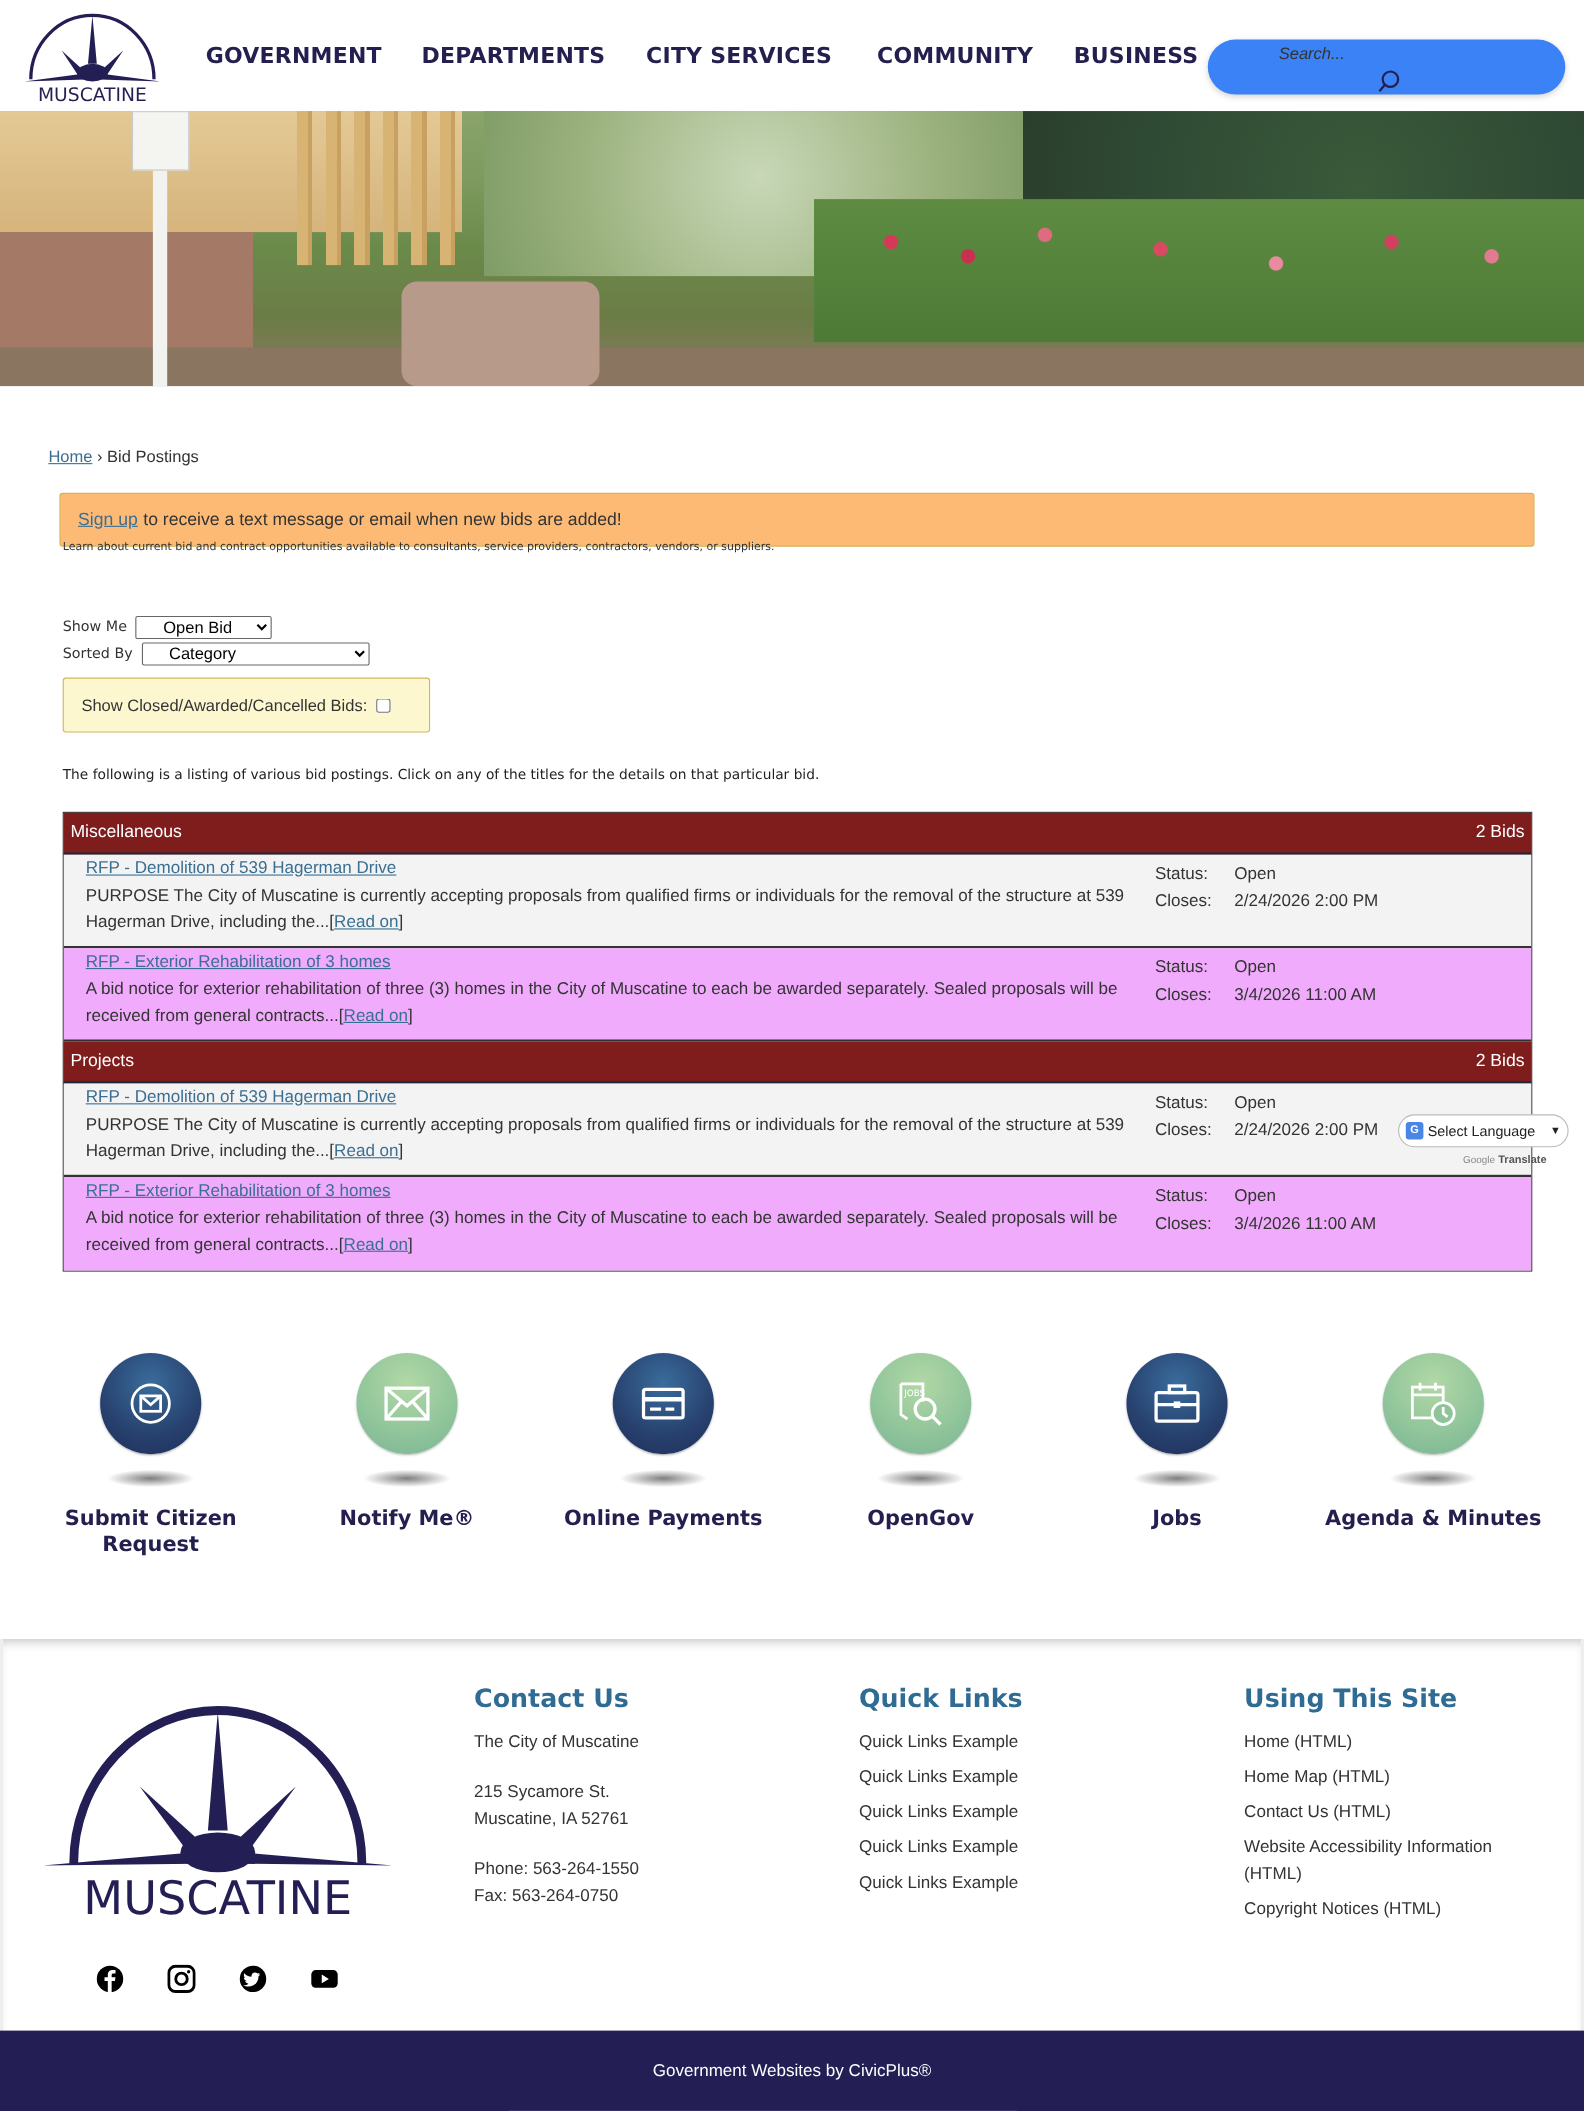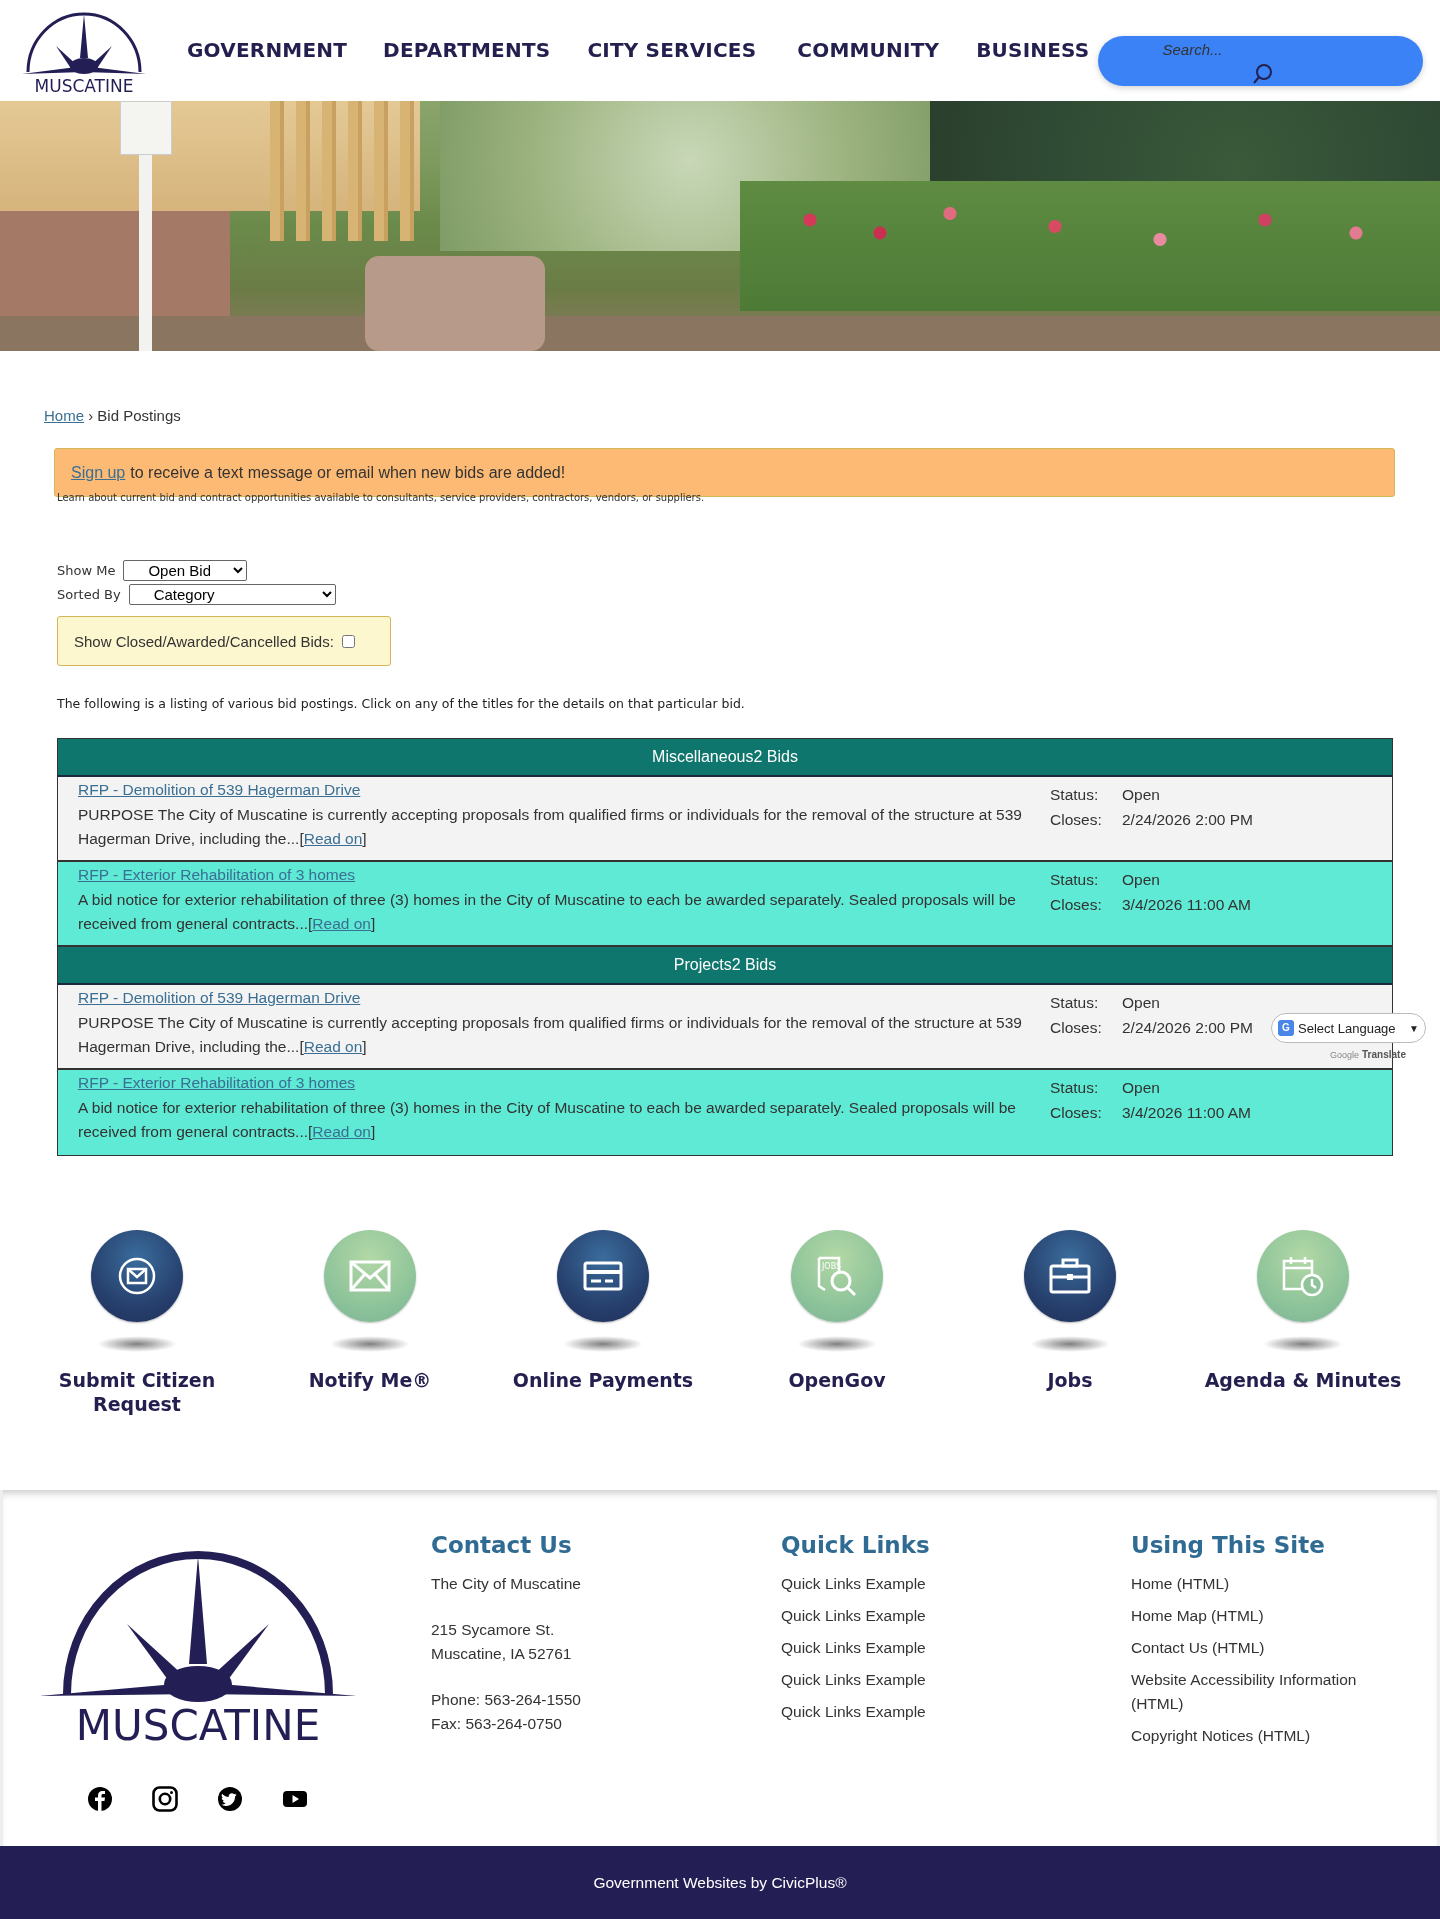--- a/index.html
+++ b/index.html
@@ -58,24 +58,24 @@
   .sel-show { width: 124px; }
   .sel-sort { width: 207px; }
 
   .closed-box { position: absolute; left: 57px; top: 616px; width: 334px; height: 50px; background: #fdf7cf; border: 1px solid #d3b65a; border-radius: 3px; display: flex; align-items: center; padding-left: 16px; font-size: 15px; color: #333; }
   .closed-box input { margin-left: 8px; width: 13px; height: 13px; }
 
   .listing-note { position: absolute; left: 57px; top: 696px; font-family: "DejaVu Sans", sans-serif; font-size: 12.5px; color: #222; }
 
   
   .bids { position: absolute; left: 57px; top: 738px; width: 1336px; border: 1px solid #333; }
-  .cat-header { height: 38px; background: #0f766e; color: #fff; display: flex; align-items: center; justify-content: center; padding: 0 6px; font-size: 16px; border-bottom: 2px solid #1a2a3a; }
+  .cat-header { height: 38px; background: #7f1d1d; color: #fff; display: flex; align-items: center; justify-content: space-between; padding: 0 6px; font-size: 16px; border-bottom: 2px solid #1a2a3a; }
   .bid-row { position: relative; height: 85px; padding: 1px 20px; font-size: 15.5px; line-height: 24.5px; color: #333; border-bottom: 2px solid #333; }
   .bid-row.odd { background: #f3f3f3; }
-  .bid-row.even { background: #5eead4; }
+  .bid-row.even { background: #f0abfc; }
   .bid-row:last-child { border-bottom: none; }
   .bid-title { color: #3a6f93; text-decoration: underline; cursor: pointer; display: inline-block; }
   .bid-desc { width: 1000px; }
   .bid-desc a { color: #3a6f93; }
   .bid-meta { position: absolute; left: 992px; top: 6px; }
   .meta-row { display: flex; }
   .meta-label { width: 72px; }
 
   
   .translate { position: absolute; left: 1271px; top: 1013px; width: 155px; height: 30px; border: 1px solid #bbb; border-radius: 15px; background: #fff; display: flex; align-items: center; padding: 0 6px; font-size: 13px; color: #222; }

